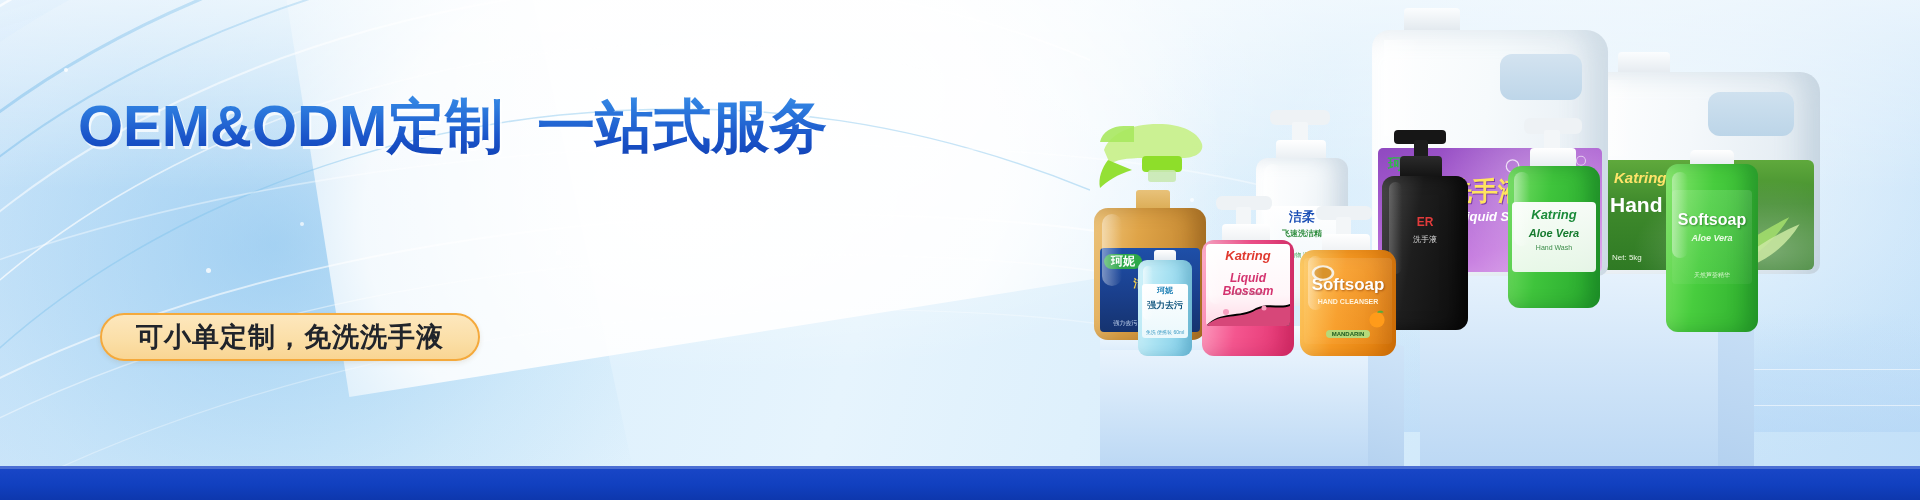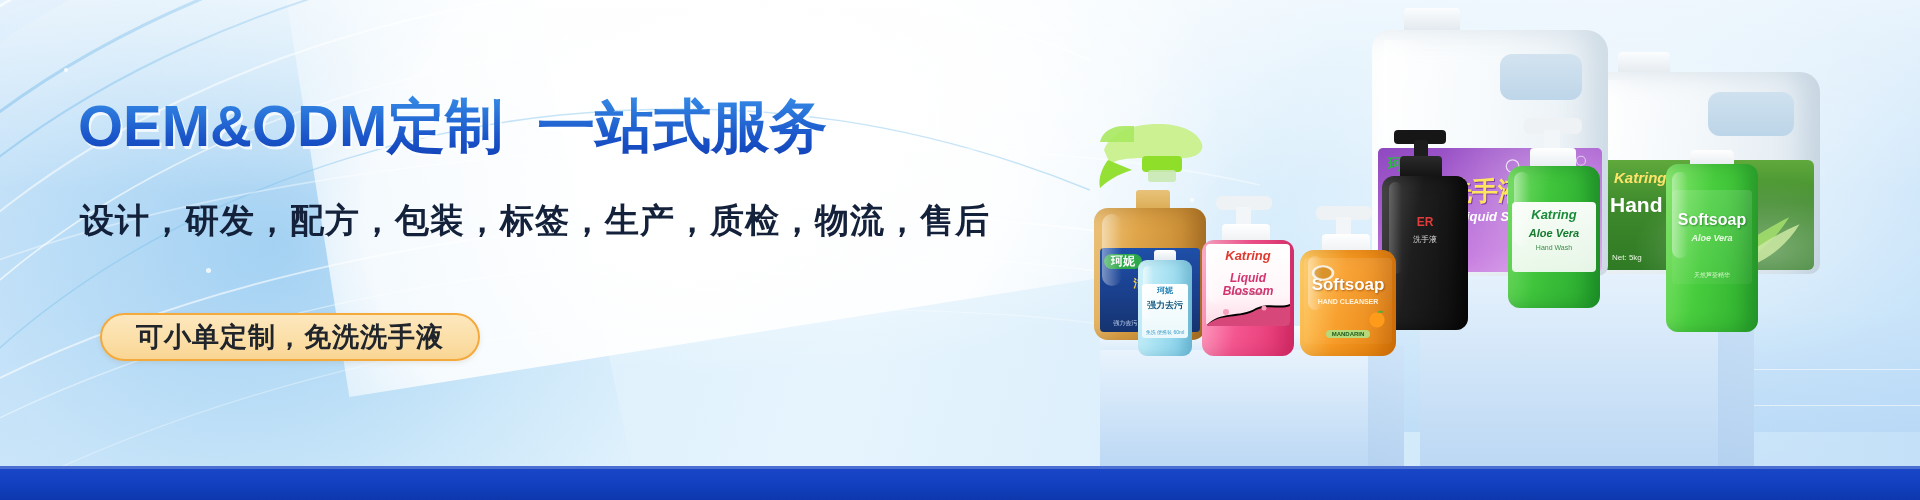--- a/index.html
+++ b/index.html
@@ -173,21 +173,20 @@
   <div class="sparkle soft" style="left:1190px;top:198px;width:4px;height:4px;opacity:.7;"></div>
   <div class="sparkle soft" style="left:1456px;top:52px;width:5px;height:5px;opacity:.8;"></div>
   <div class="sparkle soft" style="left:1690px;top:236px;width:4px;height:4px;opacity:.6;"></div>
 
   <div class="copy">
 
     <div class="headline">
       <span>OEM&amp;ODM定制</span><span class="gap"></span><span>一站式服务</span>
     </div>
 
-    <div class="subtitle">设计，研发，配方，包装，标签，生产，质检，物流，售后</div>
 
     <div class="badge">
       <span class="badge-text">可小单定制，免洗洗手液</span>
     </div>
 
   </div>
 
   <div class="stage">
     <div class="blue-floor"></div>
     <div class="floor-line" style="right:0;bottom:96px;width:470px;"></div>
@@ -277,20 +276,32 @@
       <div class="pump-stem" style="left:32px;top:10px;width:14px;height:20px;background:#1d1d1d;"></div>
       <div class="cap" style="left:18px;top:26px;width:42px;height:22px;background:linear-gradient(180deg,#2b2b2b,#121212);"></div>
       <div class="body" style="left:0;top:46px;width:86px;height:154px;border-radius:12px;background:linear-gradient(100deg,#4a4a4a 0%,#1e1e1e 38%,#0b0b0b 100%);box-shadow:inset -10px 0 16px rgba(0,0,0,0.5);"></div>
       <div class="label" style="left:8px;top:86px;width:70px;height:54px;">
         <div class="lbl-txt" style="position:absolute;left:0;right:0;top:0;color:#e23b3b;font-size:12px;">ER</div>
         <div class="lbl-txt" style="position:absolute;left:0;right:0;top:20px;color:#d8d8d8;font-size:8px;font-weight:normal;">洗手液</div>
       </div>
       <div class="gloss" style="left:7px;top:52px;width:13px;height:92px;opacity:.28;border-radius:7px;"></div>
     </div>
 
+    <div class="bottle" style="left:266px;top:110px;width:92px;height:196px;">
+      <div class="pump-head" style="left:14px;top:0;width:60px;height:15px;"></div>
+      <div class="pump-stem" style="left:36px;top:12px;width:16px;height:22px;"></div>
+      <div class="cap" style="left:20px;top:30px;width:50px;height:22px;background:linear-gradient(180deg,#ffffff,#e6ecf1);"></div>
+      <div class="body" style="left:0;top:48px;width:92px;height:148px;border-radius:12px 12px 10px 10px;background:linear-gradient(100deg,#ffffff 0%,#f7fafc 44%,#dfe8ef 100%);box-shadow:inset -12px 0 18px rgba(150,175,195,0.32);"></div>
+      <div class="label" style="left:6px;top:96px;width:80px;height:56px;border-radius:3px;background:linear-gradient(180deg,#ffffff,#f4f9fc);">
+        <div class="lbl-txt" style="position:absolute;left:0;right:0;top:4px;color:#1b4fb5;font-size:13px;">洁柔</div>
+        <div class="lbl-txt" style="position:absolute;left:0;right:0;top:24px;color:#2f8d3f;font-size:8px;">飞速洗洁精</div>
+        <div class="lbl-txt" style="position:absolute;left:0;right:0;bottom:4px;color:#3a9a4a;font-size:6px;font-weight:normal;">天然植物 温和配方</div>
+      </div>
+      <div class="gloss" style="left:8px;top:54px;width:18px;height:80px;opacity:.85;border-radius:9px;"></div>
+    </div>
 
     <div class="bottle" style="left:96px;top:98px;width:126px;height:242px;">
       <svg viewBox="0 0 126 100" style="position:absolute;left:0;top:0;width:126px;height:100px;">
         <path d="M18,52 C24,36 44,26 72,26 C96,26 112,34 116,46 C118,54 110,60 96,60 L58,60 C40,60 30,62 24,66 Z" fill="#c8f08a" opacity="0.92"></path>
         <path d="M14,44 C16,34 26,28 38,28 L48,28 L48,44 Z" fill="#a9e85f" opacity="0.9"></path>
         <path d="M22,62 C16,70 12,80 14,90 C20,84 32,76 46,72 Z" fill="#8ede2a" opacity="0.95"></path>
         <rect x="56" y="58" width="40" height="16" rx="4" fill="#8ede2a"></rect>
         <rect x="62" y="72" width="28" height="12" rx="3" fill="#c9e9b3" opacity="0.9"></rect>
       </svg>
       <div class="neck" style="left:50px;top:92px;width:34px;height:24px;background:linear-gradient(180deg,#e8c27a,#d9a84e);border-radius:3px;"></div>

